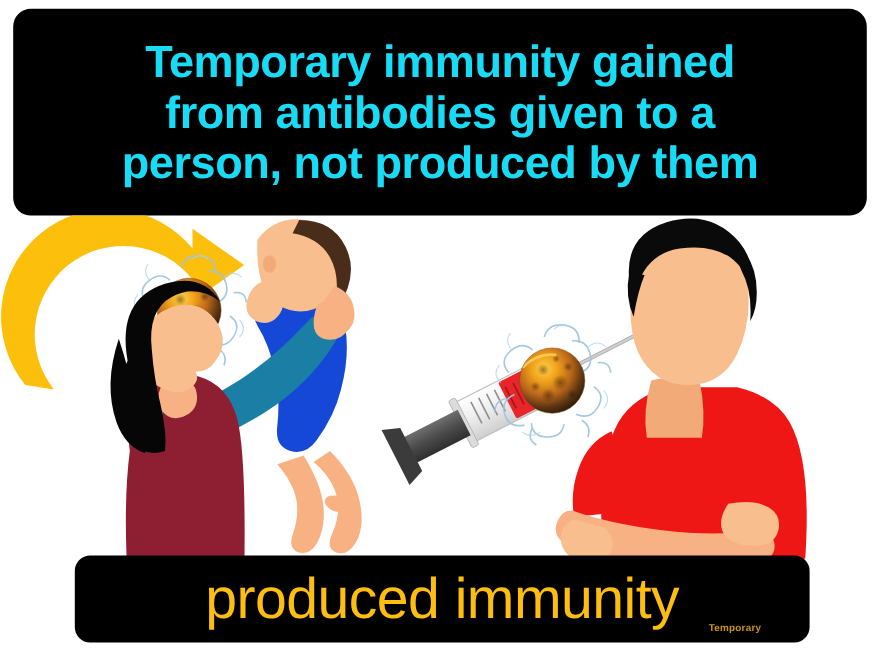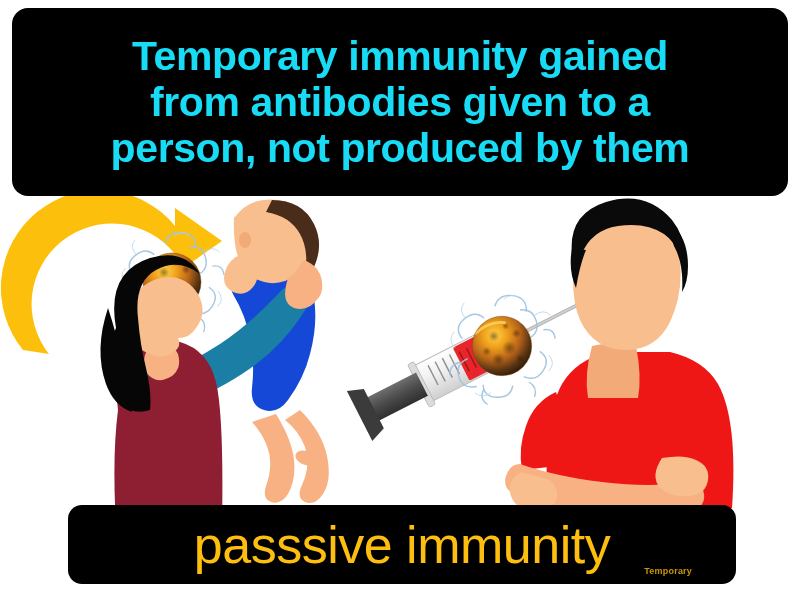--- a/index.html
+++ b/index.html
@@ -358,17 +358,17 @@
                  q-28,4 -38,32
                  q-6,-2 -8,-4 Z" fill="#0a0a0a"></path>
         <path d="M666,24 q22,14 22,46 q0,16 -6,26 q2,-28 -8,-46 q-6,-16 -8,-26 Z" fill="#0a0a0a"></path>
         <path d="M572,52 q-4,22 4,40 q4,-24 10,-38 Z" fill="#0a0a0a"></path>
       </g>
 
     </svg>
   </div>
 
   <div id="term-panel">
-    <div id="term-text">passsive immunity</div>
+    <div id="term-text">produced immunity</div>
     <div id="watermark">Temporary</div>
   </div>
 
 </div>
 
 </body></html>

